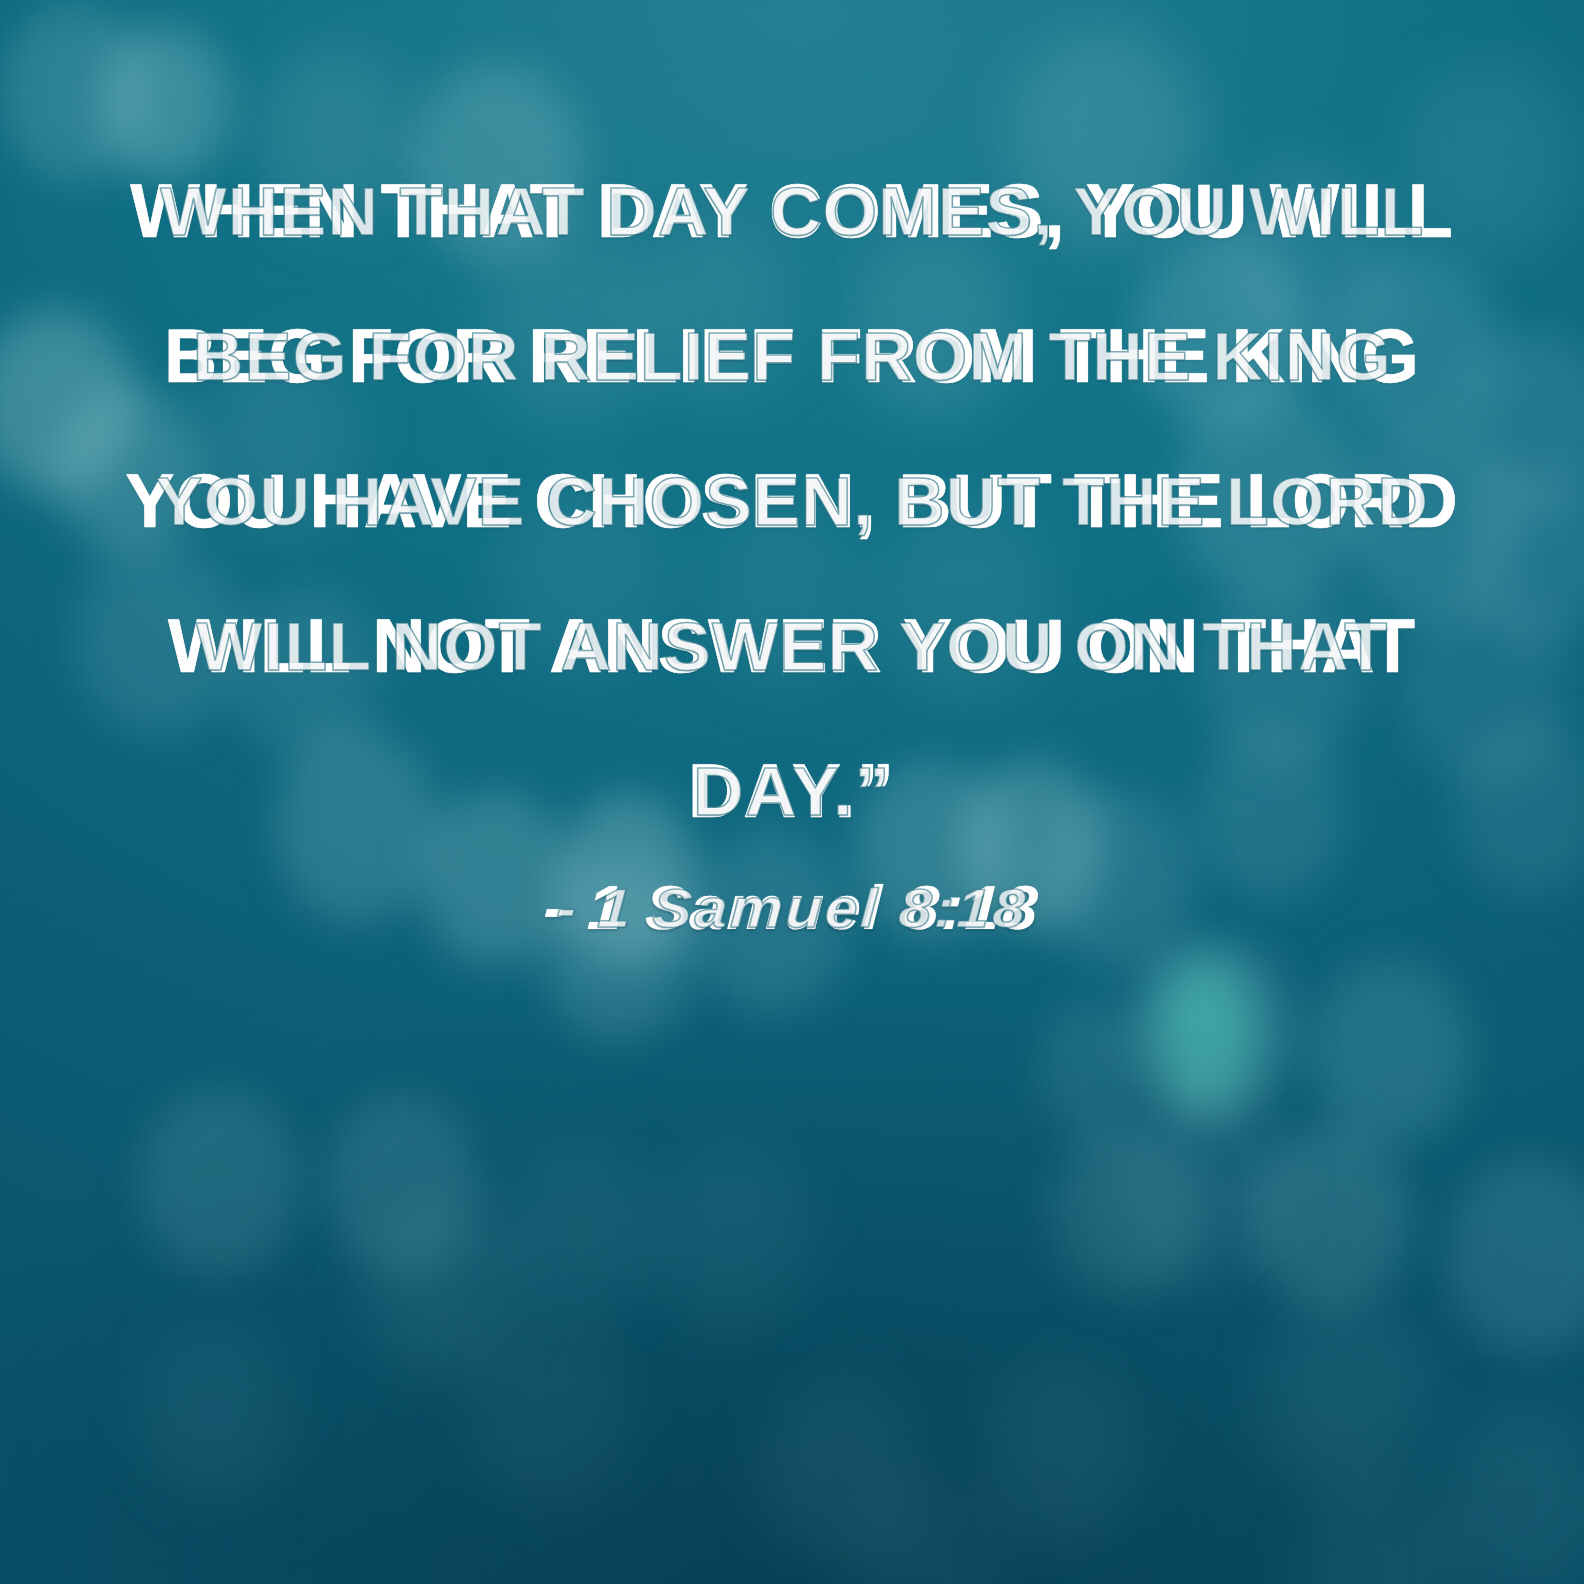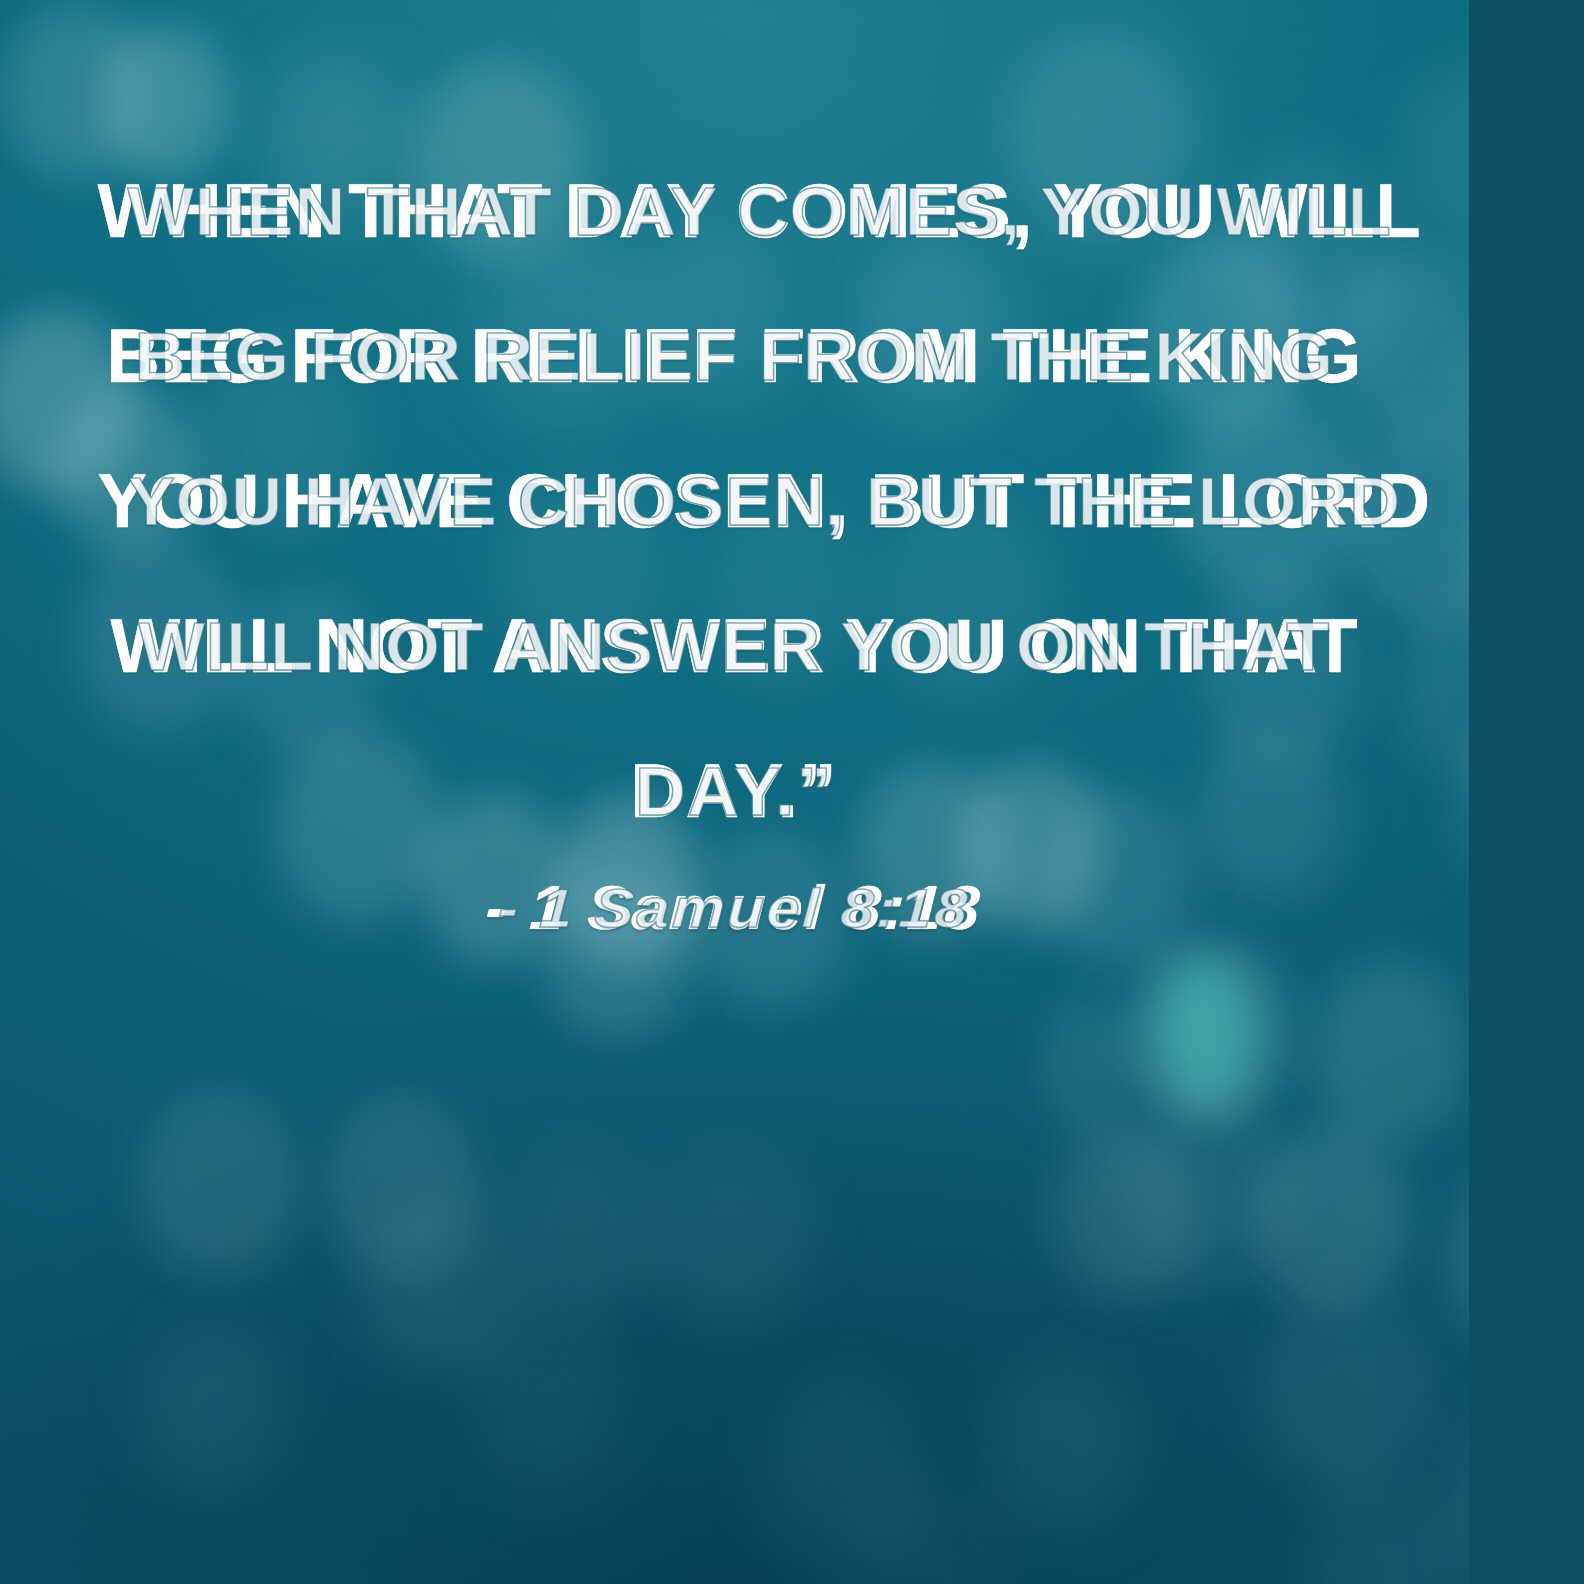--- a/index.html
+++ b/index.html
@@ -3,25 +3,24 @@
 <meta charset="utf-8">
 <title>Bible Verse Image</title>
 <style>
   html, body {
     margin: 0;
     padding: 0;
     background: #0b5165;
   }
   #stage {
     position: relative;
-    width: 1444px;
+    width: 1584px;
     height: 1584px;
     overflow: hidden;
     font-family: "Liberation Sans", sans-serif;
-    padding-left: 25px;
   }
 
   
   .bg-base {
     position: absolute;
     inset: 0;
     background:
       radial-gradient(120% 95% at 52% 6%,  #17798d 0%, #117287 30%, #0d6179 62%, #0a5168 100%),
       linear-gradient(180deg, #14788c 0%, #11728a 25%, #0c5e75 55%, #0a5067 78%, #094a60 100%);
   }

